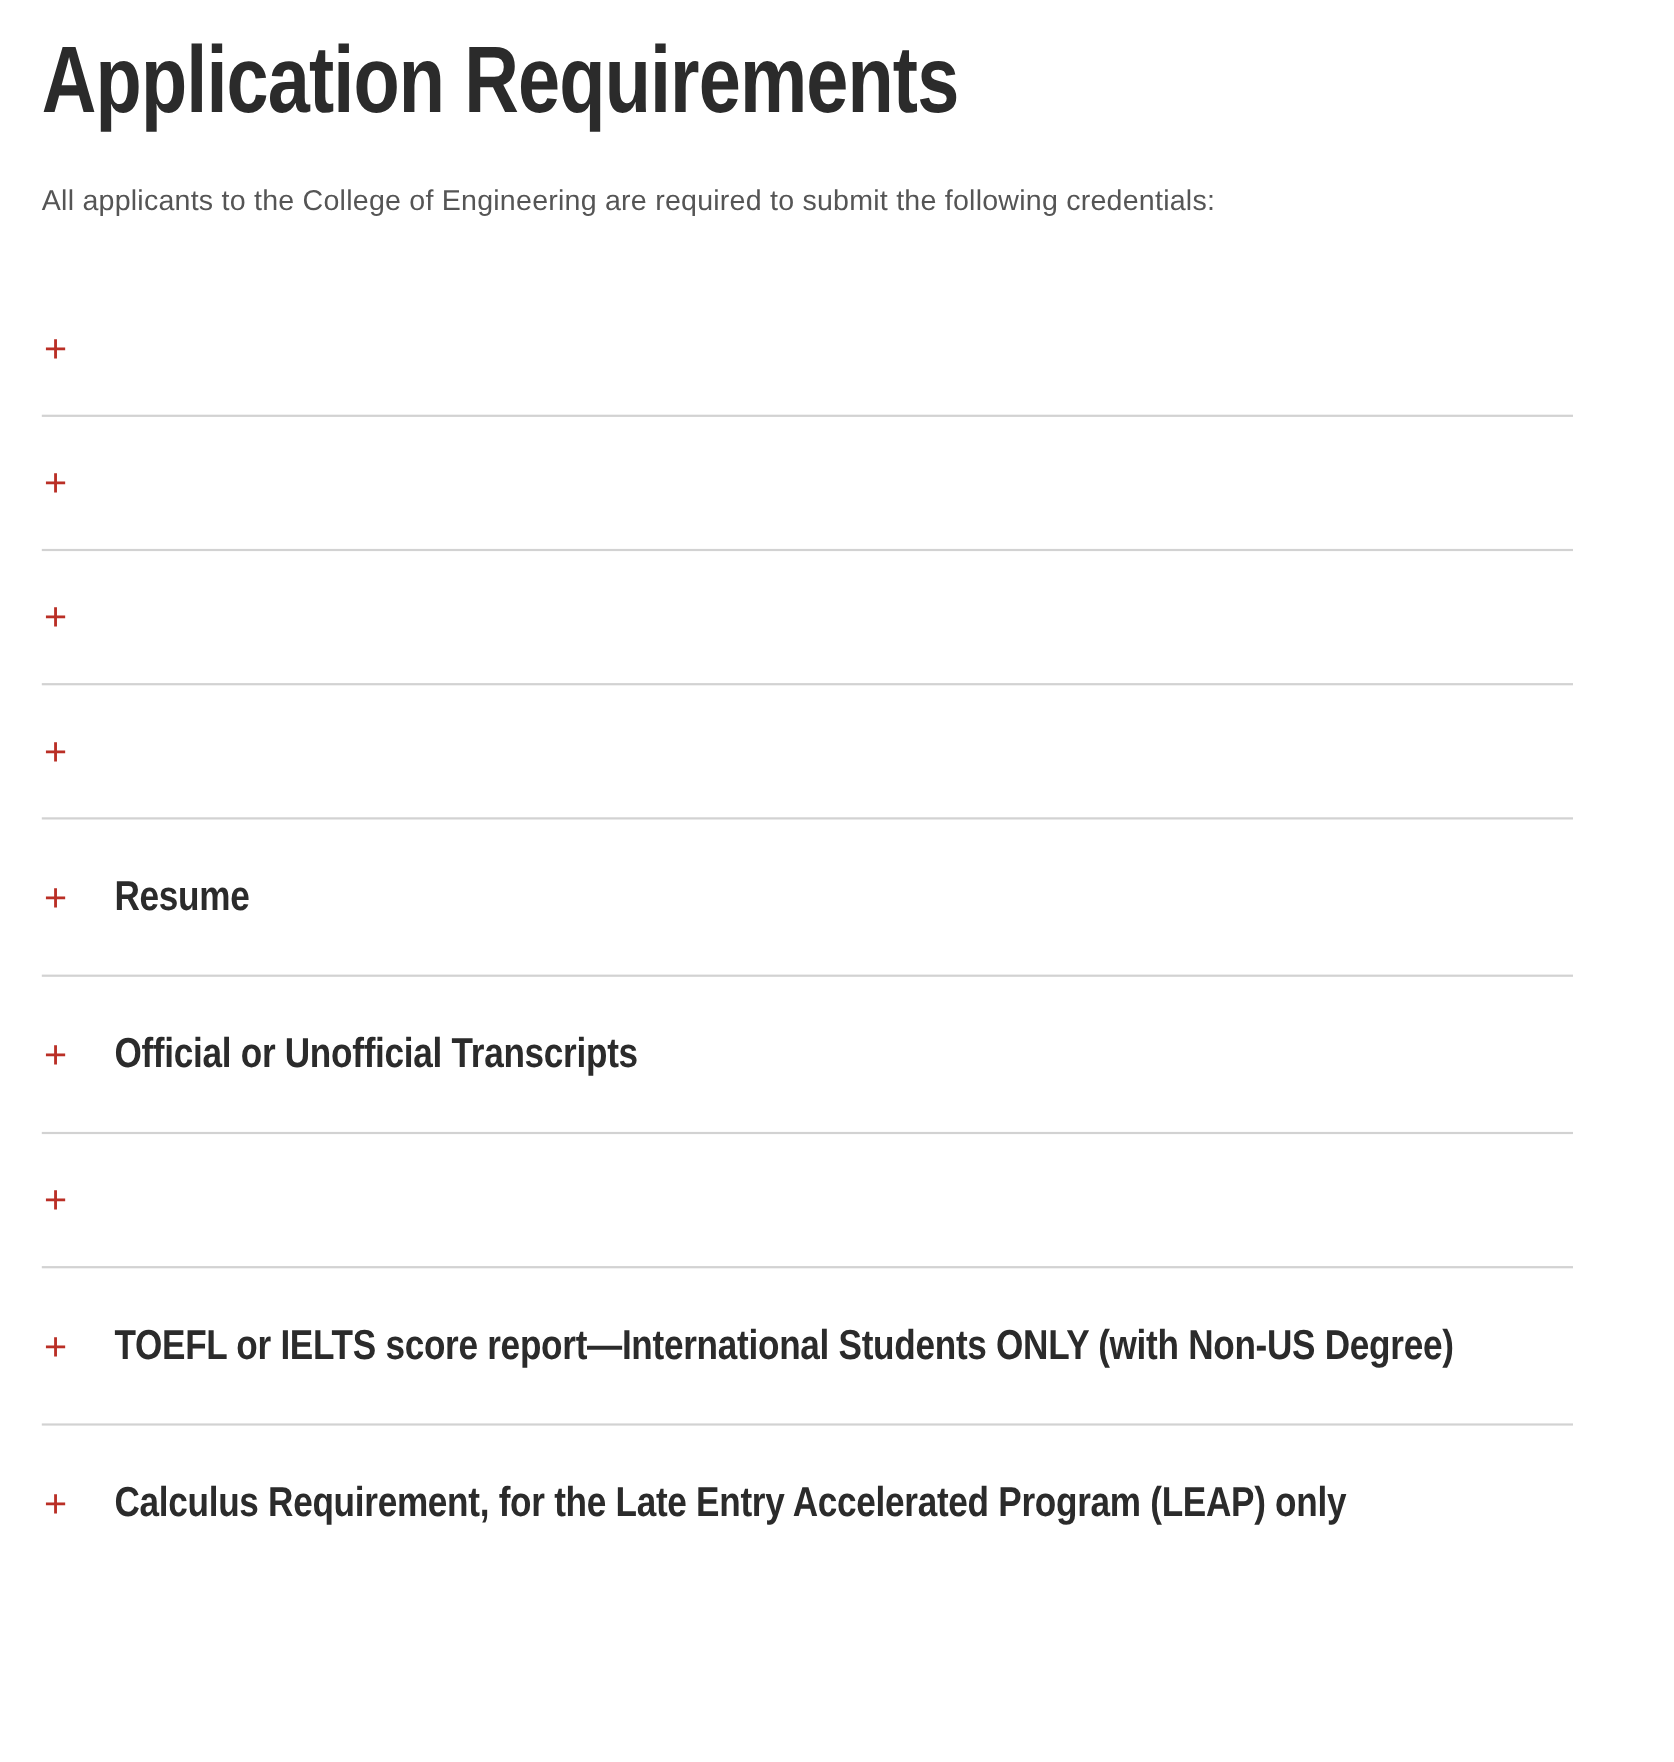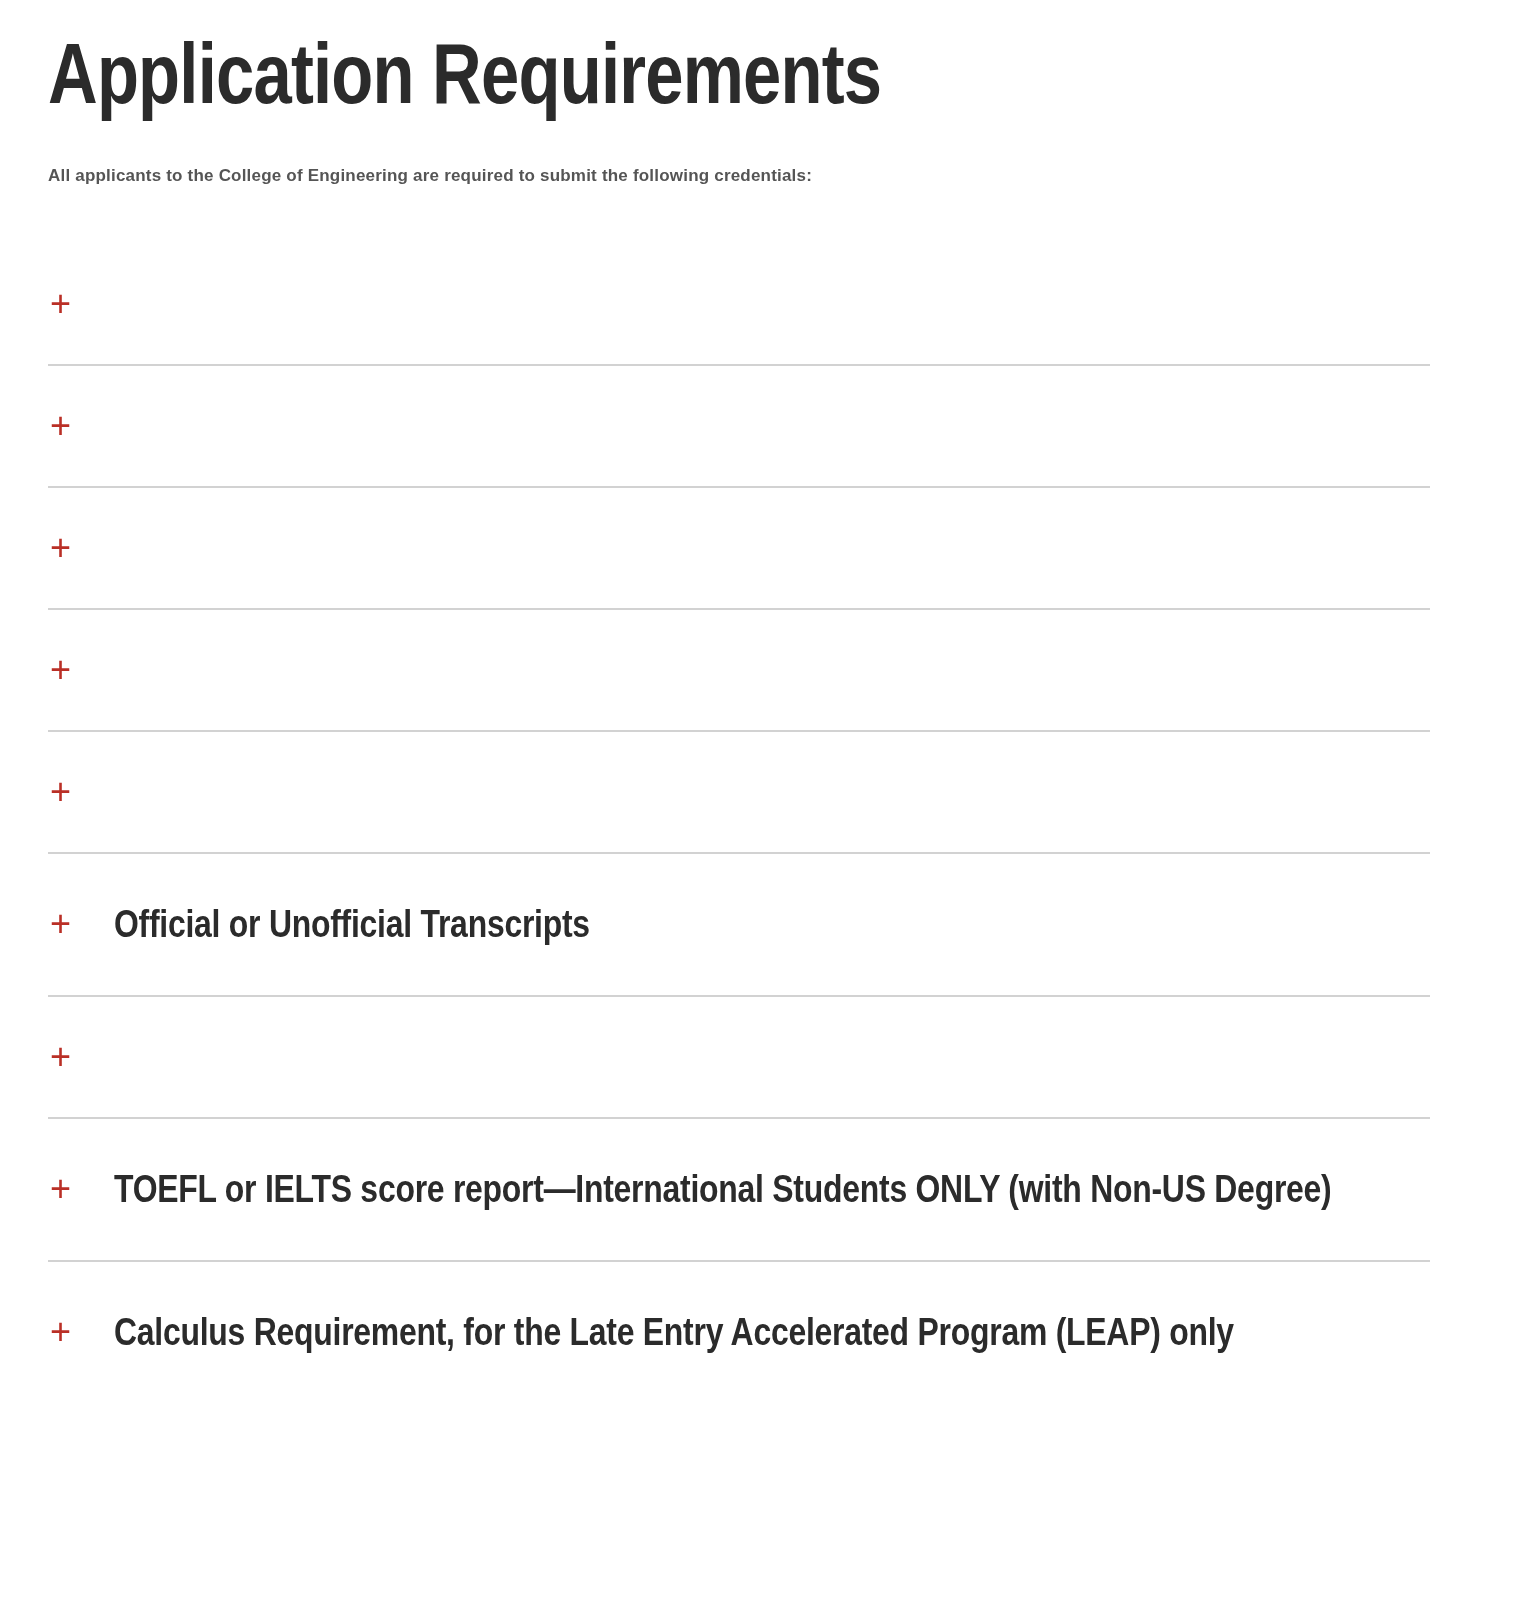--- a/index.html
+++ b/index.html
@@ -16,40 +16,39 @@
     background: var(--page-bg);
   }
   body {
     width: 1522px;
     min-height: 1602px;
     overflow-x: hidden;
     font-family: "Liberation Sans", "DejaVu Sans", sans-serif;
     -webkit-font-smoothing: antialiased;
   }
   .page {
-    padding: 0 92px 60px 48px;
+    padding: 0 92px 60px 38px;
   }
   h1.page-title {
     margin: 28px 0 0 0;
     font-size: 86px;
     font-weight: 700;
     line-height: 1.05;
     letter-spacing: -1px;
     color: var(--heading);
     transform: scaleX(0.80);
     transform-origin: 0 50%;
     white-space: nowrap;
   }
   p.intro {
     margin: 45px 0 0 0;
-    font-size: 17px;
+    font-size: 26px;
     line-height: 1.5;
     letter-spacing: 0.2px;
     color: var(--body-text);
-    font-weight: bold;
   }
   .accordion {
     margin-top: 55px;
   }
   .acc-row {
     display: flex;
     align-items: center;
     padding: 42px 0;
     border-bottom: 2px solid var(--divider);
     cursor: pointer;
@@ -98,20 +97,23 @@
     <span class="plus">+</span>
   </div>
       <div class="acc-row" role="button">
     <span class="plus">+</span>
   </div>
       <div class="acc-row" role="button">
     <span class="plus">+</span>
   </div>
       <div class="acc-row" role="button">
     <span class="plus">+</span>
+    <span class="acc-title-wrap">
+      <span class="acc-title">Resume</span>
+    </span>
   </div>
       <div class="acc-row" role="button">
     <span class="plus">+</span>
     <span class="acc-title-wrap">
       <span class="acc-title">Official or Unofficial Transcripts</span>
     </span>
   </div>
       <div class="acc-row" role="button">
     <span class="plus">+</span>
   </div>

